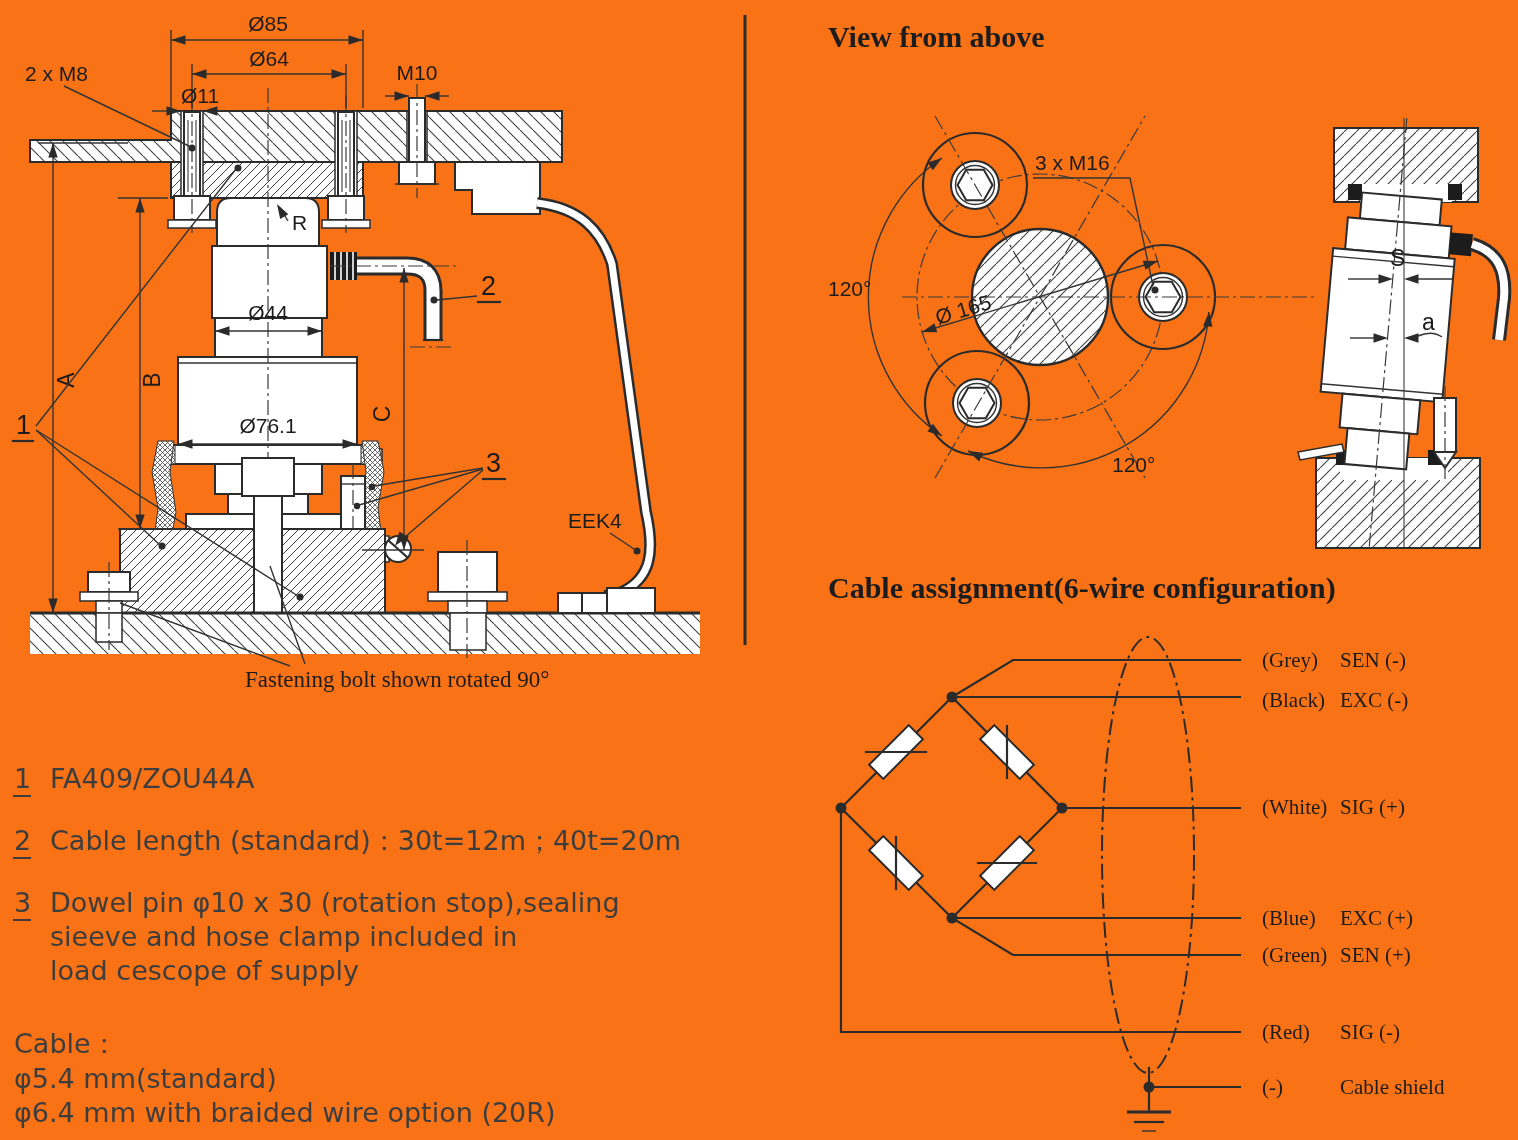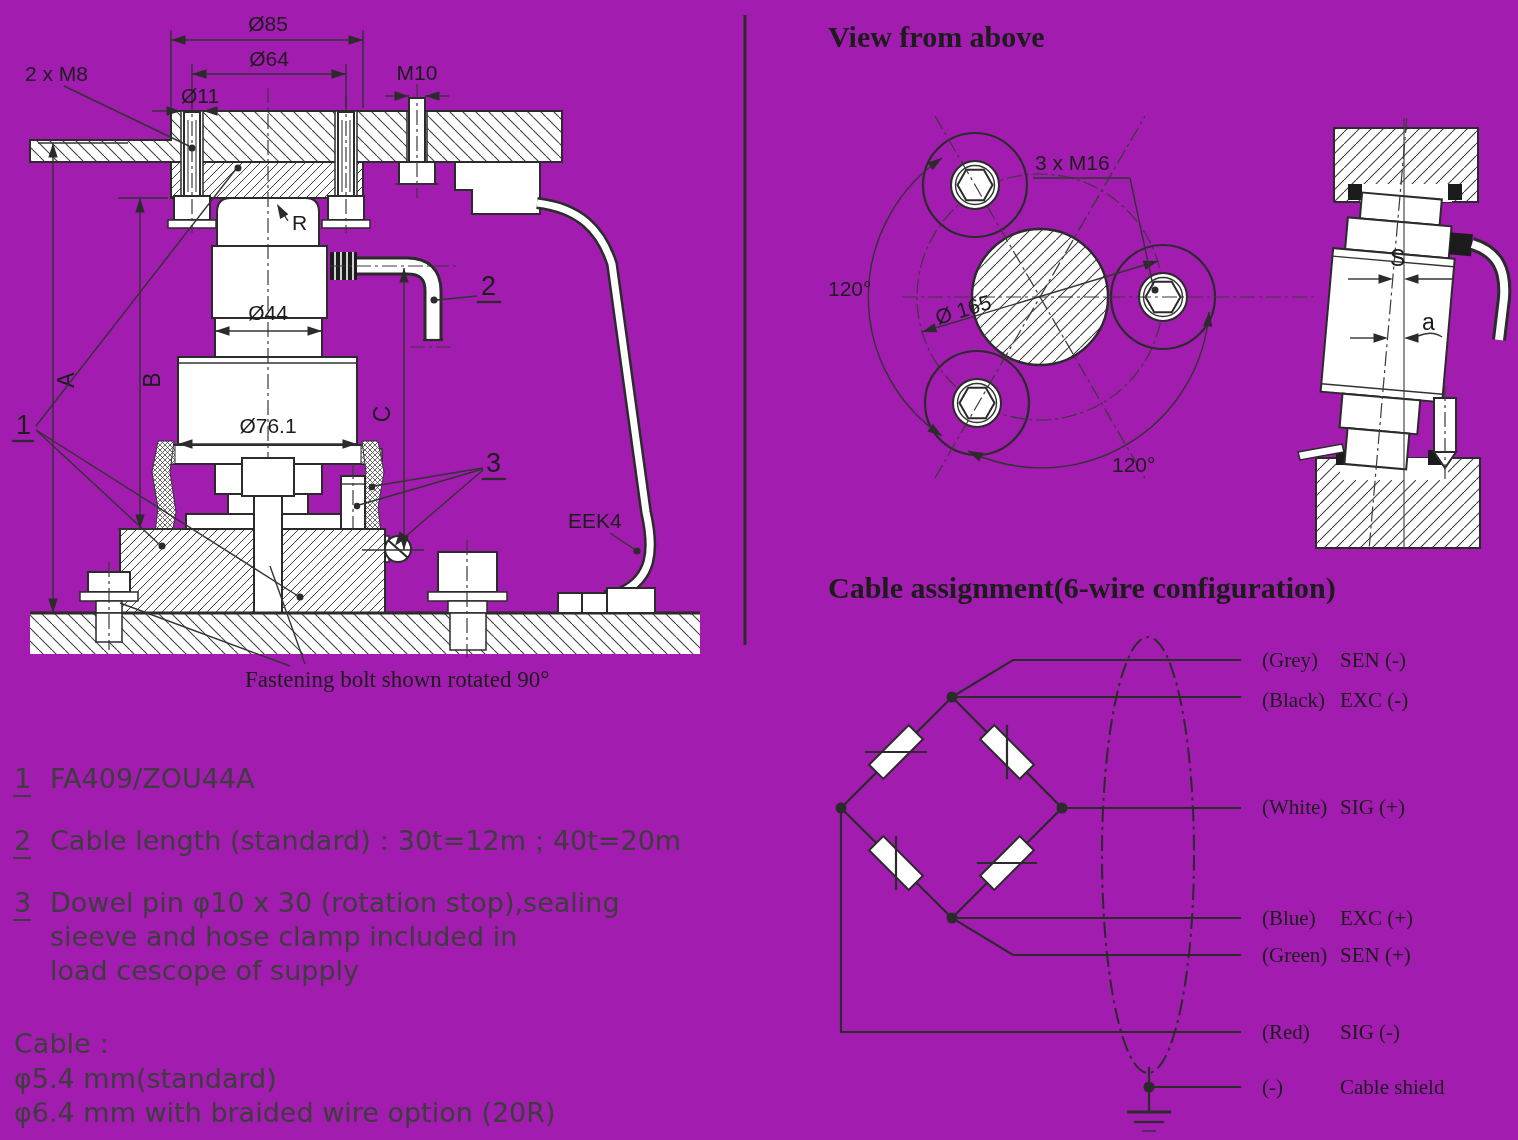--- a/index.html
+++ b/index.html
@@ -1,16 +1,16 @@
 <!DOCTYPE html>
 <html><head>
 <meta charset="utf-8">
 <style>
   html,body{margin:0;padding:0;background:#fff;}
-  #stage{width:1518px;height:1140px;position:relative;background:#a21caf;overflow:hidden;}
+  #stage{width:1518px;height:1140px;position:relative;background:#f97316;overflow:hidden;}
   svg{display:block;}
   .ln{stroke:#2b2b2b;stroke-width:2.2;fill:none;stroke-linecap:square;}
   .ln3{stroke:#2b2b2b;stroke-width:2.8;fill:none;}
   .thin{stroke:#333;stroke-width:1.4;fill:none;}
   .thin1{stroke:#3a3a3a;stroke-width:1.1;fill:none;}
   .cl{stroke:#3a3a3a;stroke-width:1.2;fill:none;stroke-dasharray:15 4 3 4;}
   .wh{fill:#fff;stroke:#2b2b2b;stroke-width:2;}
   .whT{fill:#fff;stroke:#2b2b2b;stroke-width:1.5;}
   .blk{fill:#1c1c1c;stroke:none;}
   .dot{fill:#2b2b2b;stroke:none;}

